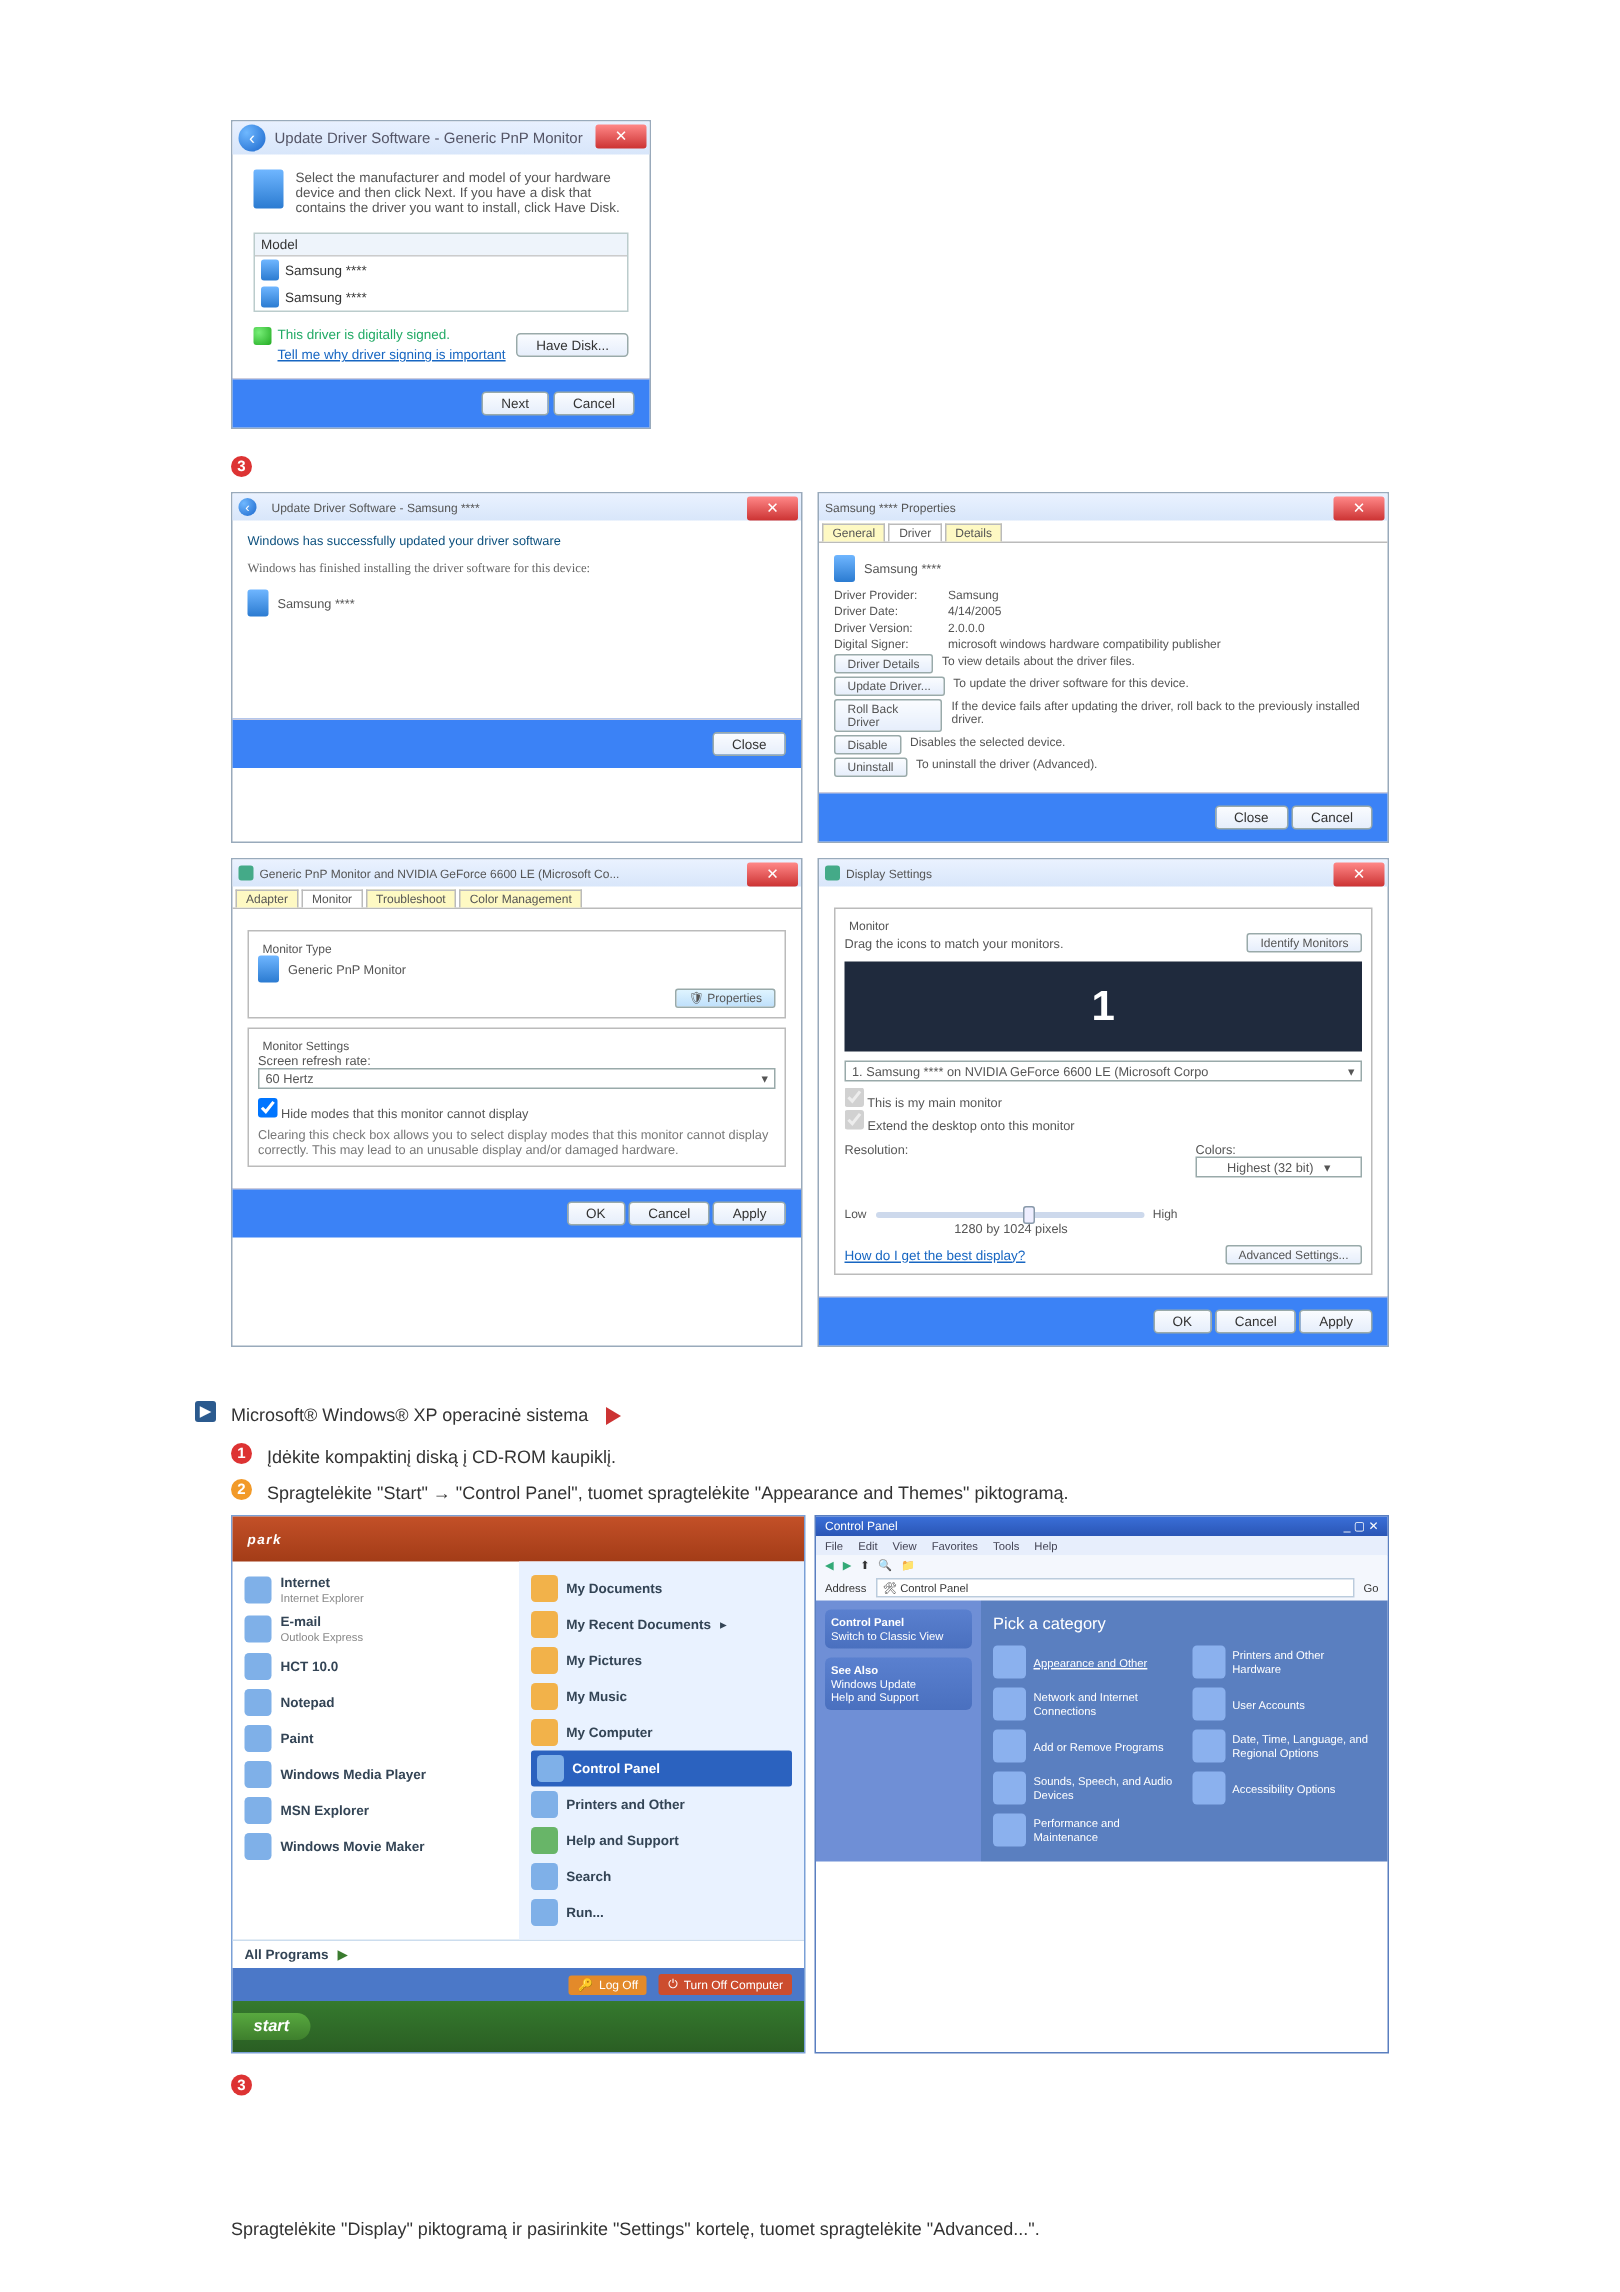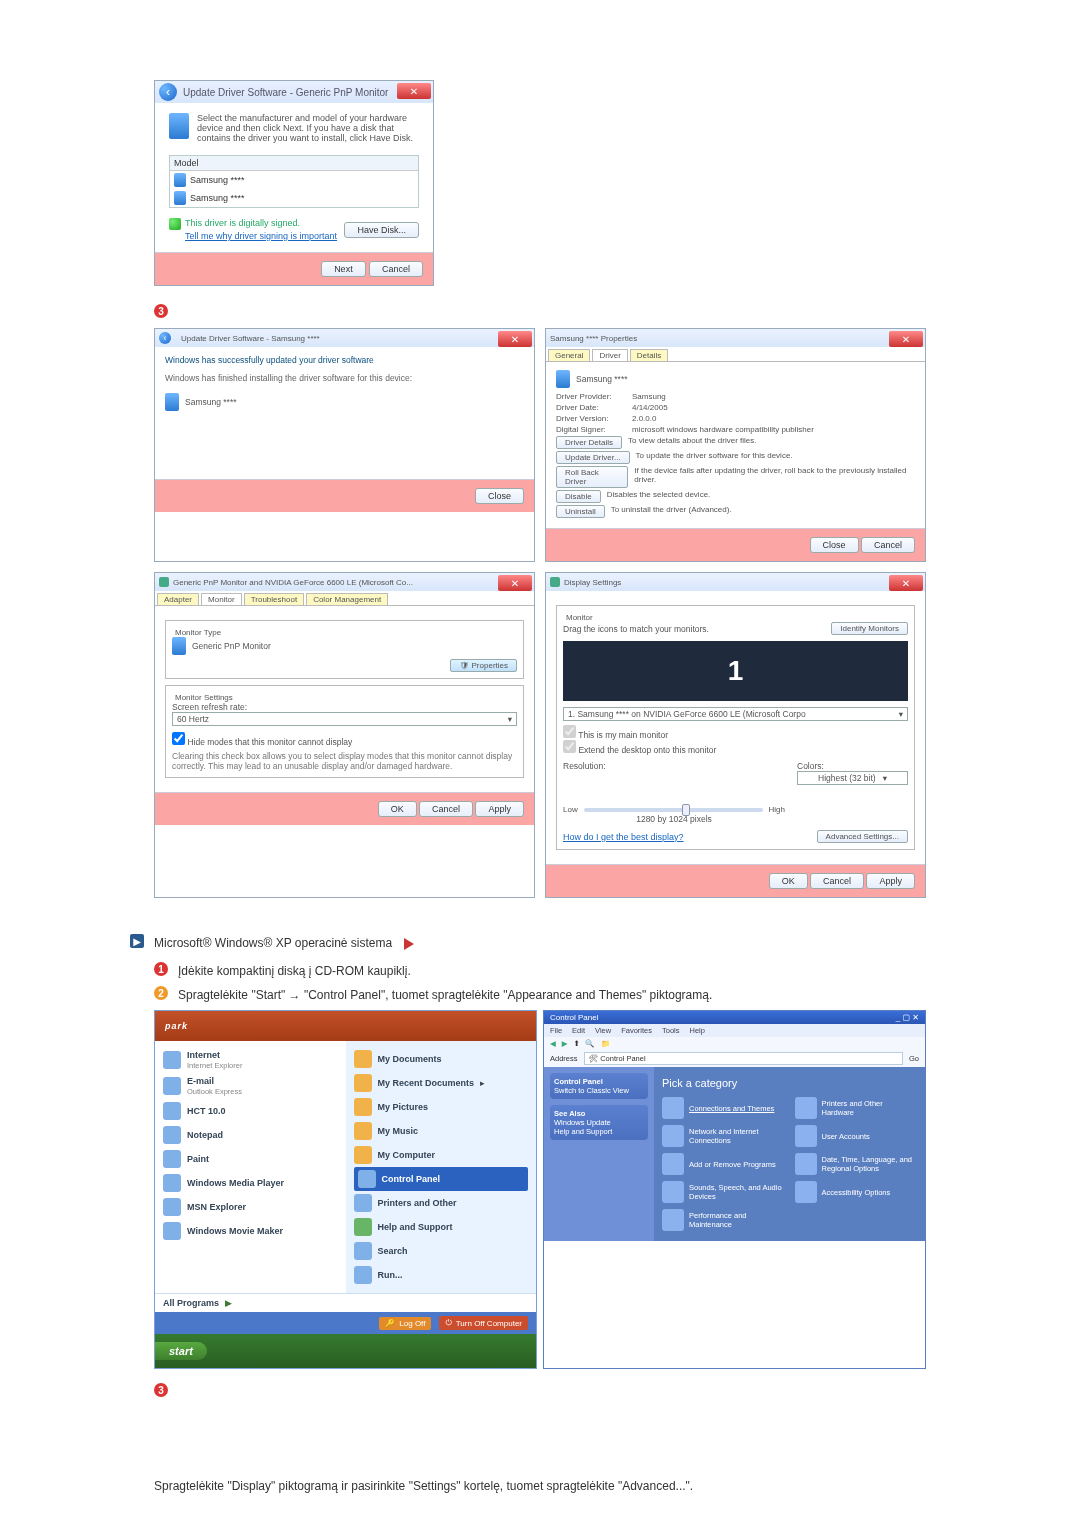--- a/index.html
+++ b/index.html
@@ -73,21 +73,21 @@
   .tiny-link { color: #1766c2; font-size: 9px; text-decoration: underline; }
   .shield-icon {
     width: 12px; height: 12px;
     background: radial-gradient(circle at 30% 30%, #7e7, #2a2);
     border-radius: 2px;
   }
   .foot-bar {
     border-top: 1px solid #ccd;
     padding: 8px 10px;
     text-align: right;
-    background: #fca5a5;
+    background: #3b82f6;
   }
 
   
   .step { display: flex; gap: 10px; align-items: flex-start; margin: 8px 0 6px 24px; }
   .circle-num {
     width: 14px; height: 14px; border-radius: 50%;
     color: #fff; font-size: 10px; font-weight: bold;
     display: flex; align-items: center; justify-content: center;
     flex-shrink: 0;
   }
@@ -200,21 +200,21 @@
   <div class="grid2">
 
     <div class="mini">
       <div class="ttl">
         <span class="circle-back" style="width:12px;height:12px;font-size:9px">‹</span>
         <span>Update Driver Software - Samsung ****</span>
         <span class="red-x">✕</span>
       </div>
       <div class="pad">
         <div style="color:#0b4f7d;margin-bottom:8px;">Windows has successfully updated your driver software</div>
-        <div style="color:#666;margin-bottom:10px;">Windows has finished installing the driver software for this device:</div>
+        <div style="color:#666;margin-bottom:10px;font-family:Liberation Serif, serif;">Windows has finished installing the driver software for this device:</div>
         <div style="display:flex;gap:6px;align-items:center;">
           <div class="msh-icon" style="width:14px;height:18px"></div>
           <span>Samsung ****</span>
         </div>
         <div style="height:60px"></div>
       </div>
       <div class="foot-bar"><span class="btn">Close</span></div>
     </div>
 
     <div class="mini">
@@ -518,21 +518,21 @@
             <b>See Also</b><br>
             <span>Windows Update</span><br>
             <span>Help and Support</span>
           </div>
         </div>
         <div class="cpr">
           <h4>Pick a category</h4>
           <div class="catgrid" id="cp-cats">
               <div class="cat">
                 <span class="ci"></span>
-                <span style="text-decoration:underline">Connections and Themes</span>
+                <span style="text-decoration:underline">Appearance and Other</span>
               </div>
               <div class="cat">
                 <span class="ci"></span>
                 <span>Printers and Other Hardware</span>
               </div>
               <div class="cat">
                 <span class="ci"></span>
                 <span>Network and Internet Connections</span>
               </div>
               <div class="cat">

